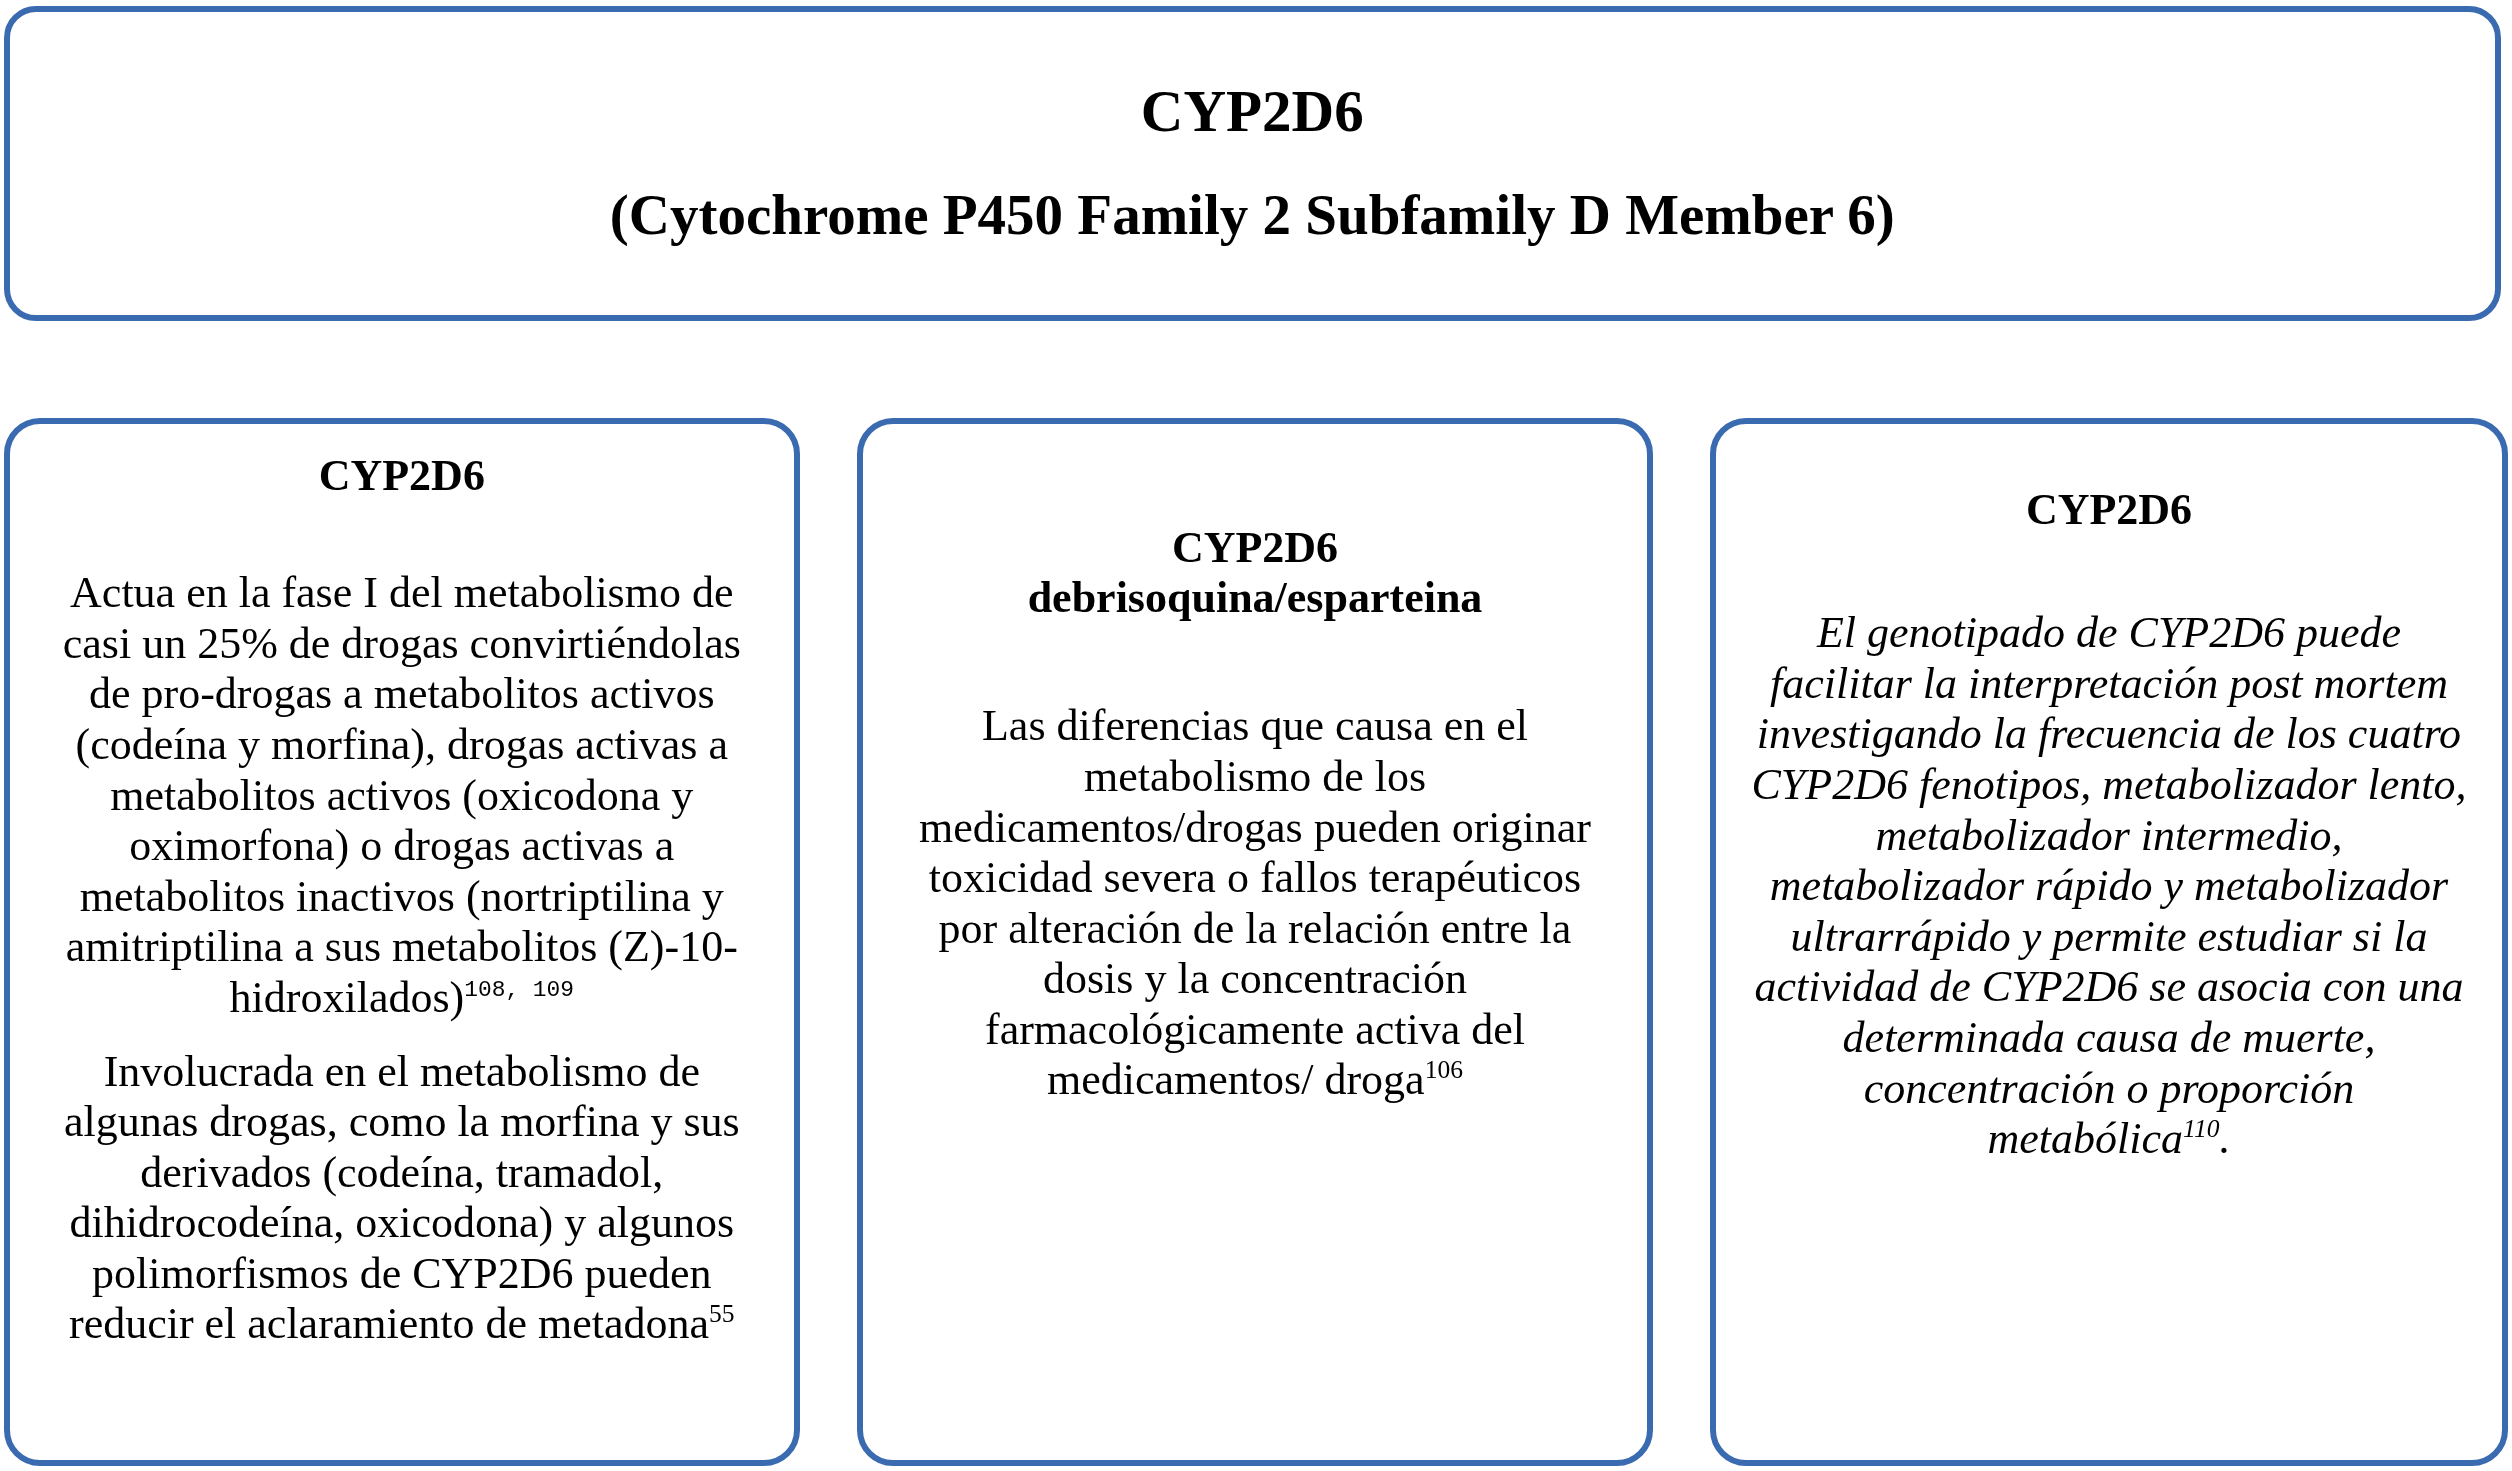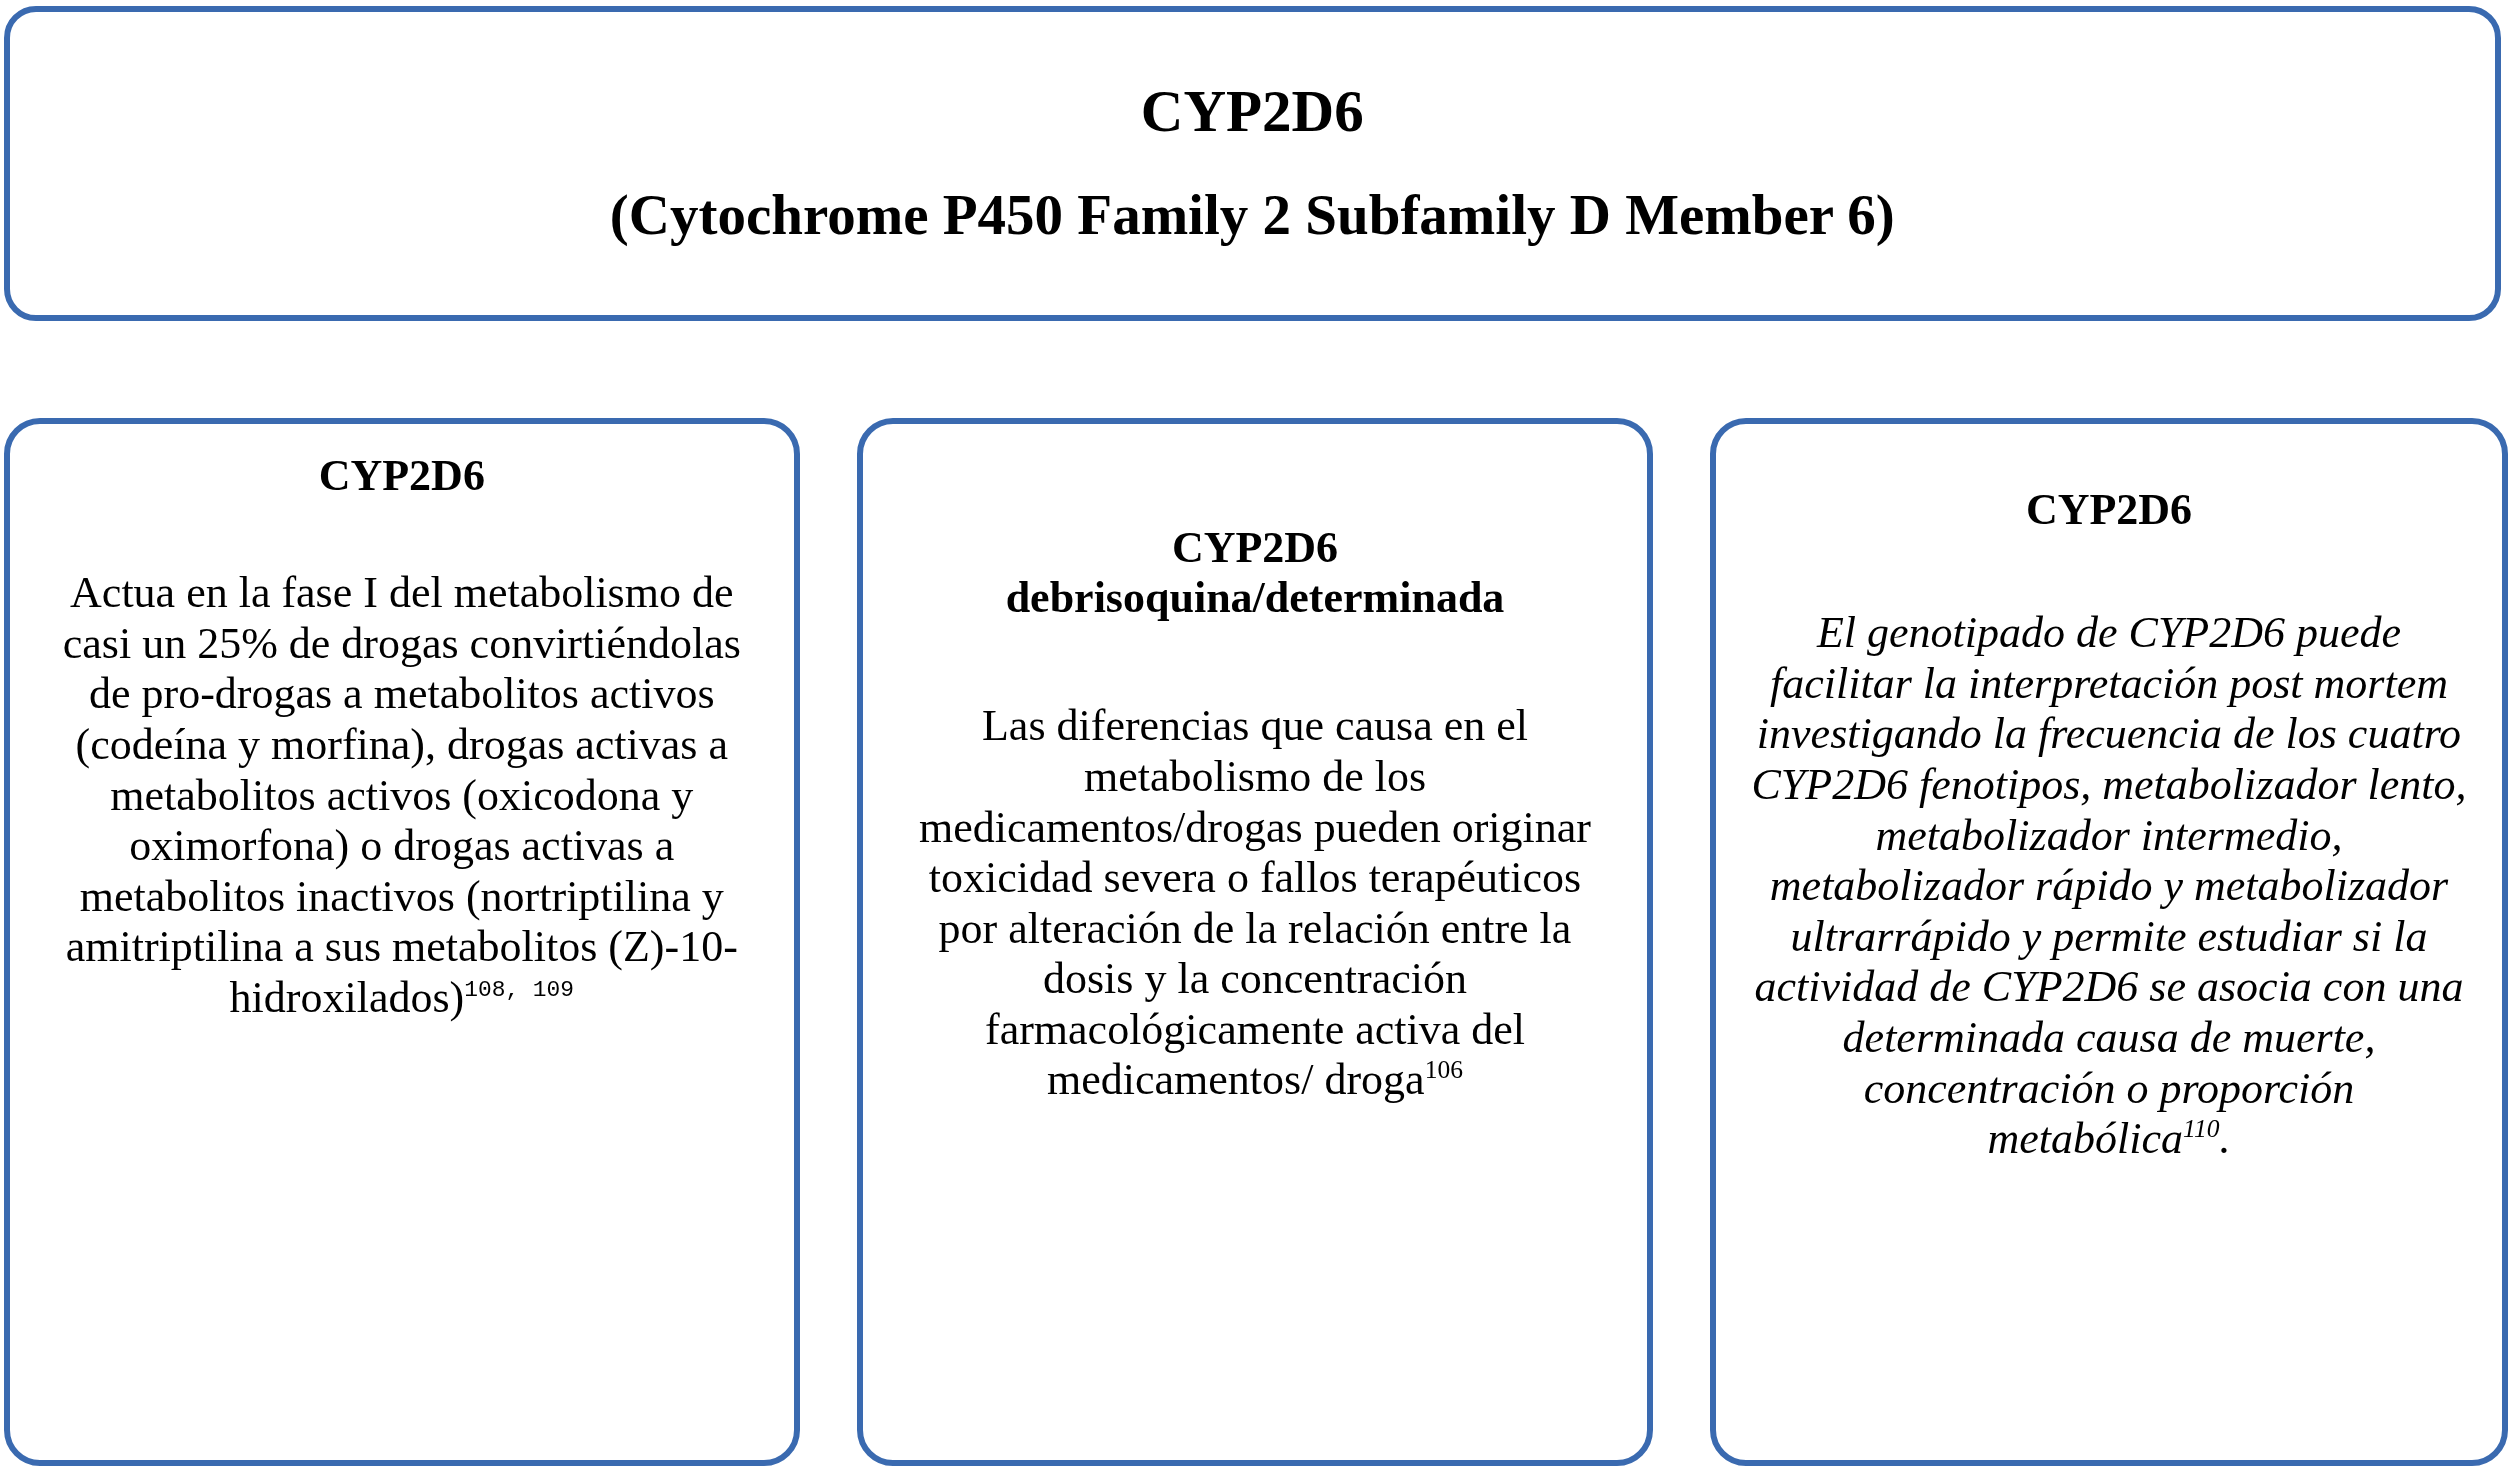--- a/index.html
+++ b/index.html
@@ -113,27 +113,30 @@
 </div>
 
 <div id="columns-row">
 
   <div class="column-box" id="column-box-1" style="border-color: rgb(58, 106, 176);">
     <div class="col-title">CYP2D6</div>
     <div class="col-body">
       <p>
         <span>Actua en la fase I del metabolismo de casi un 25% de drogas convirtiéndolas de pro-drogas a metabolitos activos (codeína y morfina), drogas activas a metabolitos activos (oxicodona y oximorfona) o drogas activas a metabolitos inactivos (nortriptilina y amitriptilina a sus metabolitos (Z)-10-hidroxilados)</span><sup class="ref-sans">108, 109</sup>
       </p>
+      <p>
+        <span>Involucrada en el metabolismo de algunas drogas, como la morfina y sus derivados (codeína, tramadol, dihidrocodeína, oxicodona) y algunos polimorfismos de CYP2D6 pueden reducir el aclaramiento de metadona</span><sup class="ref">55</sup>
+      </p>
     </div>
   </div>
 
   <div class="column-box" id="column-box-2" style="border-color: rgb(58, 106, 176);">
     <div class="col-title">
       <div>CYP2D6</div>
-      <div>debrisoquina/determinada</div>
+      <div>debrisoquina/esparteina</div>
     </div>
     <div class="col-body">
       <p>
         <span>Las diferencias que causa en el metabolismo de los medicamentos/drogas pueden originar toxicidad severa o fallos terapéuticos por alteración de la relación entre la dosis y la concentración farmacológicamente activa del medicamentos/ droga</span><sup class="ref">106</sup>
       </p>
     </div>
   </div>
 
   <div class="column-box" id="column-box-3" style="border-color: rgb(58, 106, 176);">
     <div class="col-title">CYP2D6</div>

